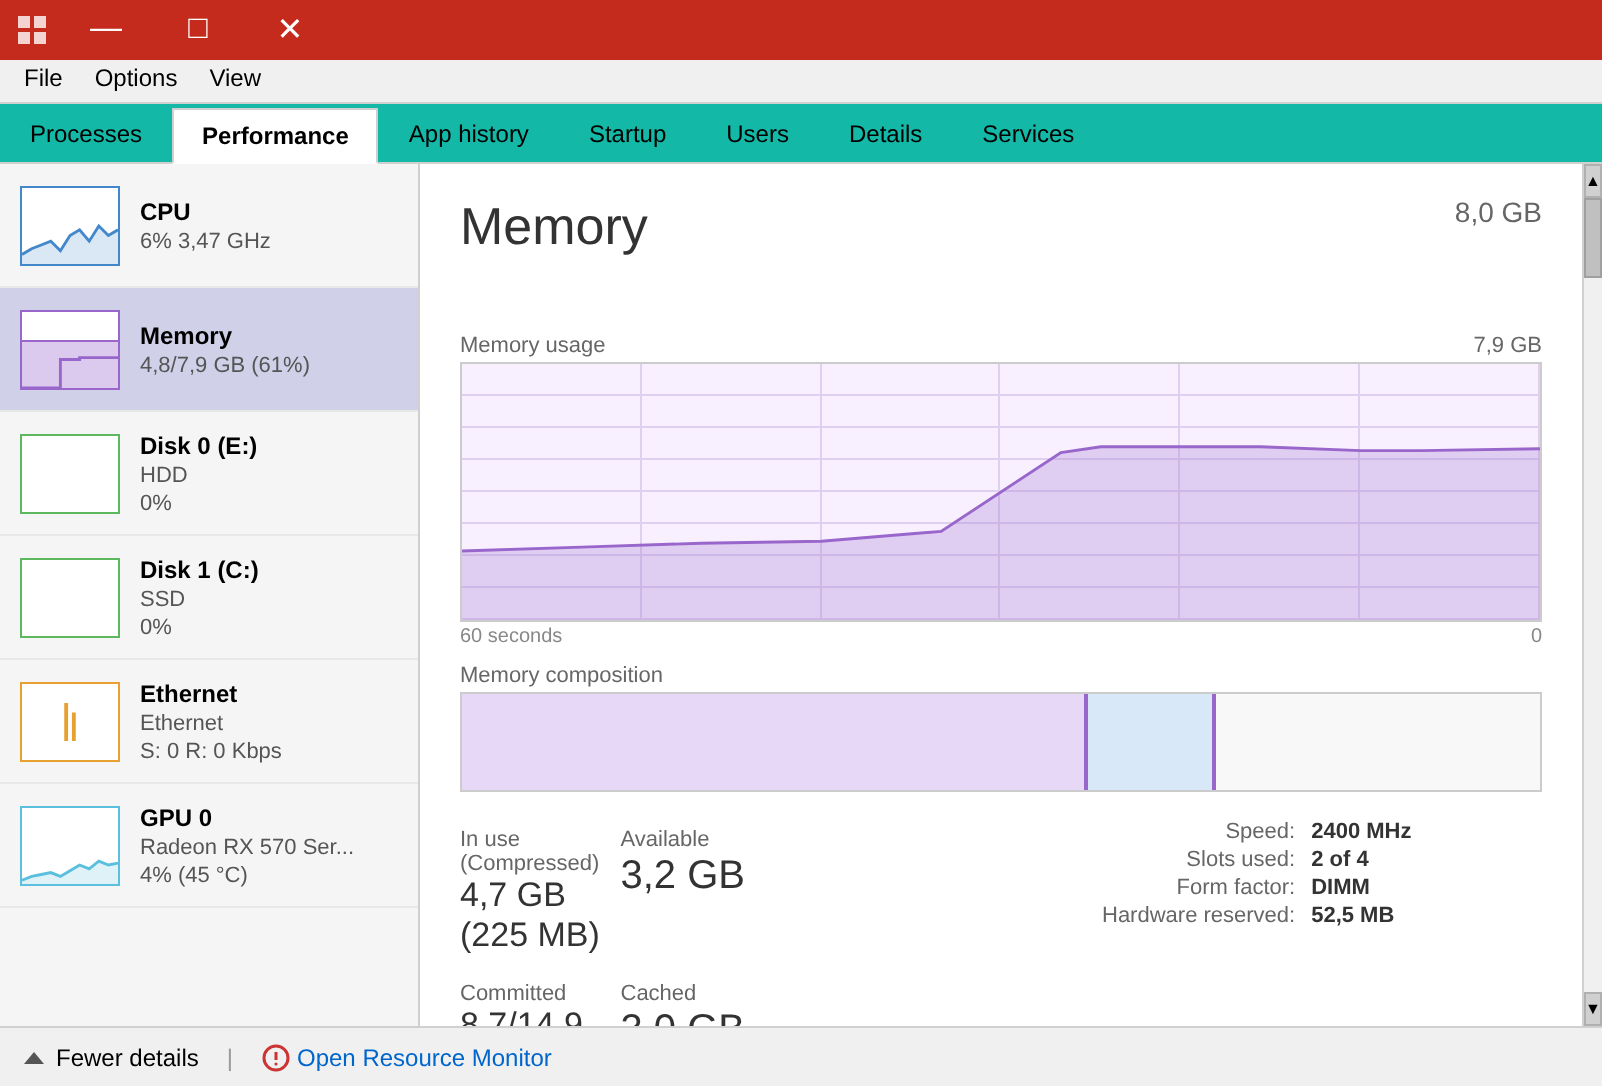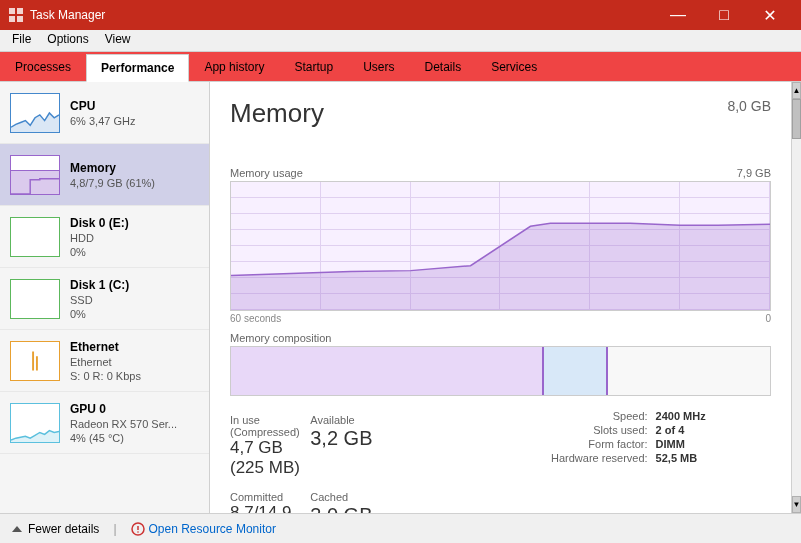--- a/index.html
+++ b/index.html
@@ -61,21 +61,21 @@
       flex-shrink: 0;
     }
     .menu-item {
       padding: 2px 8px;
       cursor: pointer;
       font-size: 12px;
     }
 
     
     .tab-bar {
-      background: #ef4444;
+      background: #14b8a6;
       height: 30px;
       display: flex;
       align-items: flex-end;
       padding: 0 0;
       border-bottom: 1px solid #d0d0d0;
       flex-shrink: 0;
     }
     .tab {
       padding: 5px 14px;
       cursor: pointer;
@@ -359,21 +359,20 @@
 </head>
 <body>
 
 <div class="title-bar">
   <svg class="title-bar-icon" viewBox="0 0 16 16">
     <rect x="1" y="1" width="6" height="6" fill="white" opacity="0.8"></rect>
     <rect x="9" y="1" width="6" height="6" fill="white" opacity="0.8"></rect>
     <rect x="1" y="9" width="6" height="6" fill="white" opacity="0.8"></rect>
     <rect x="9" y="9" width="6" height="6" fill="white" opacity="0.8"></rect>
   </svg>
-  <span class="title-bar-title">Task Manager</span>
   <div class="title-bar-controls">
     <button class="title-btn">—</button>
     <button class="title-btn">□</button>
     <button class="title-btn close">✕</button>
   </div>
 </div>
 
 <div class="menu-bar">
   <span class="menu-item">File</span>
   <span class="menu-item">Options</span>

